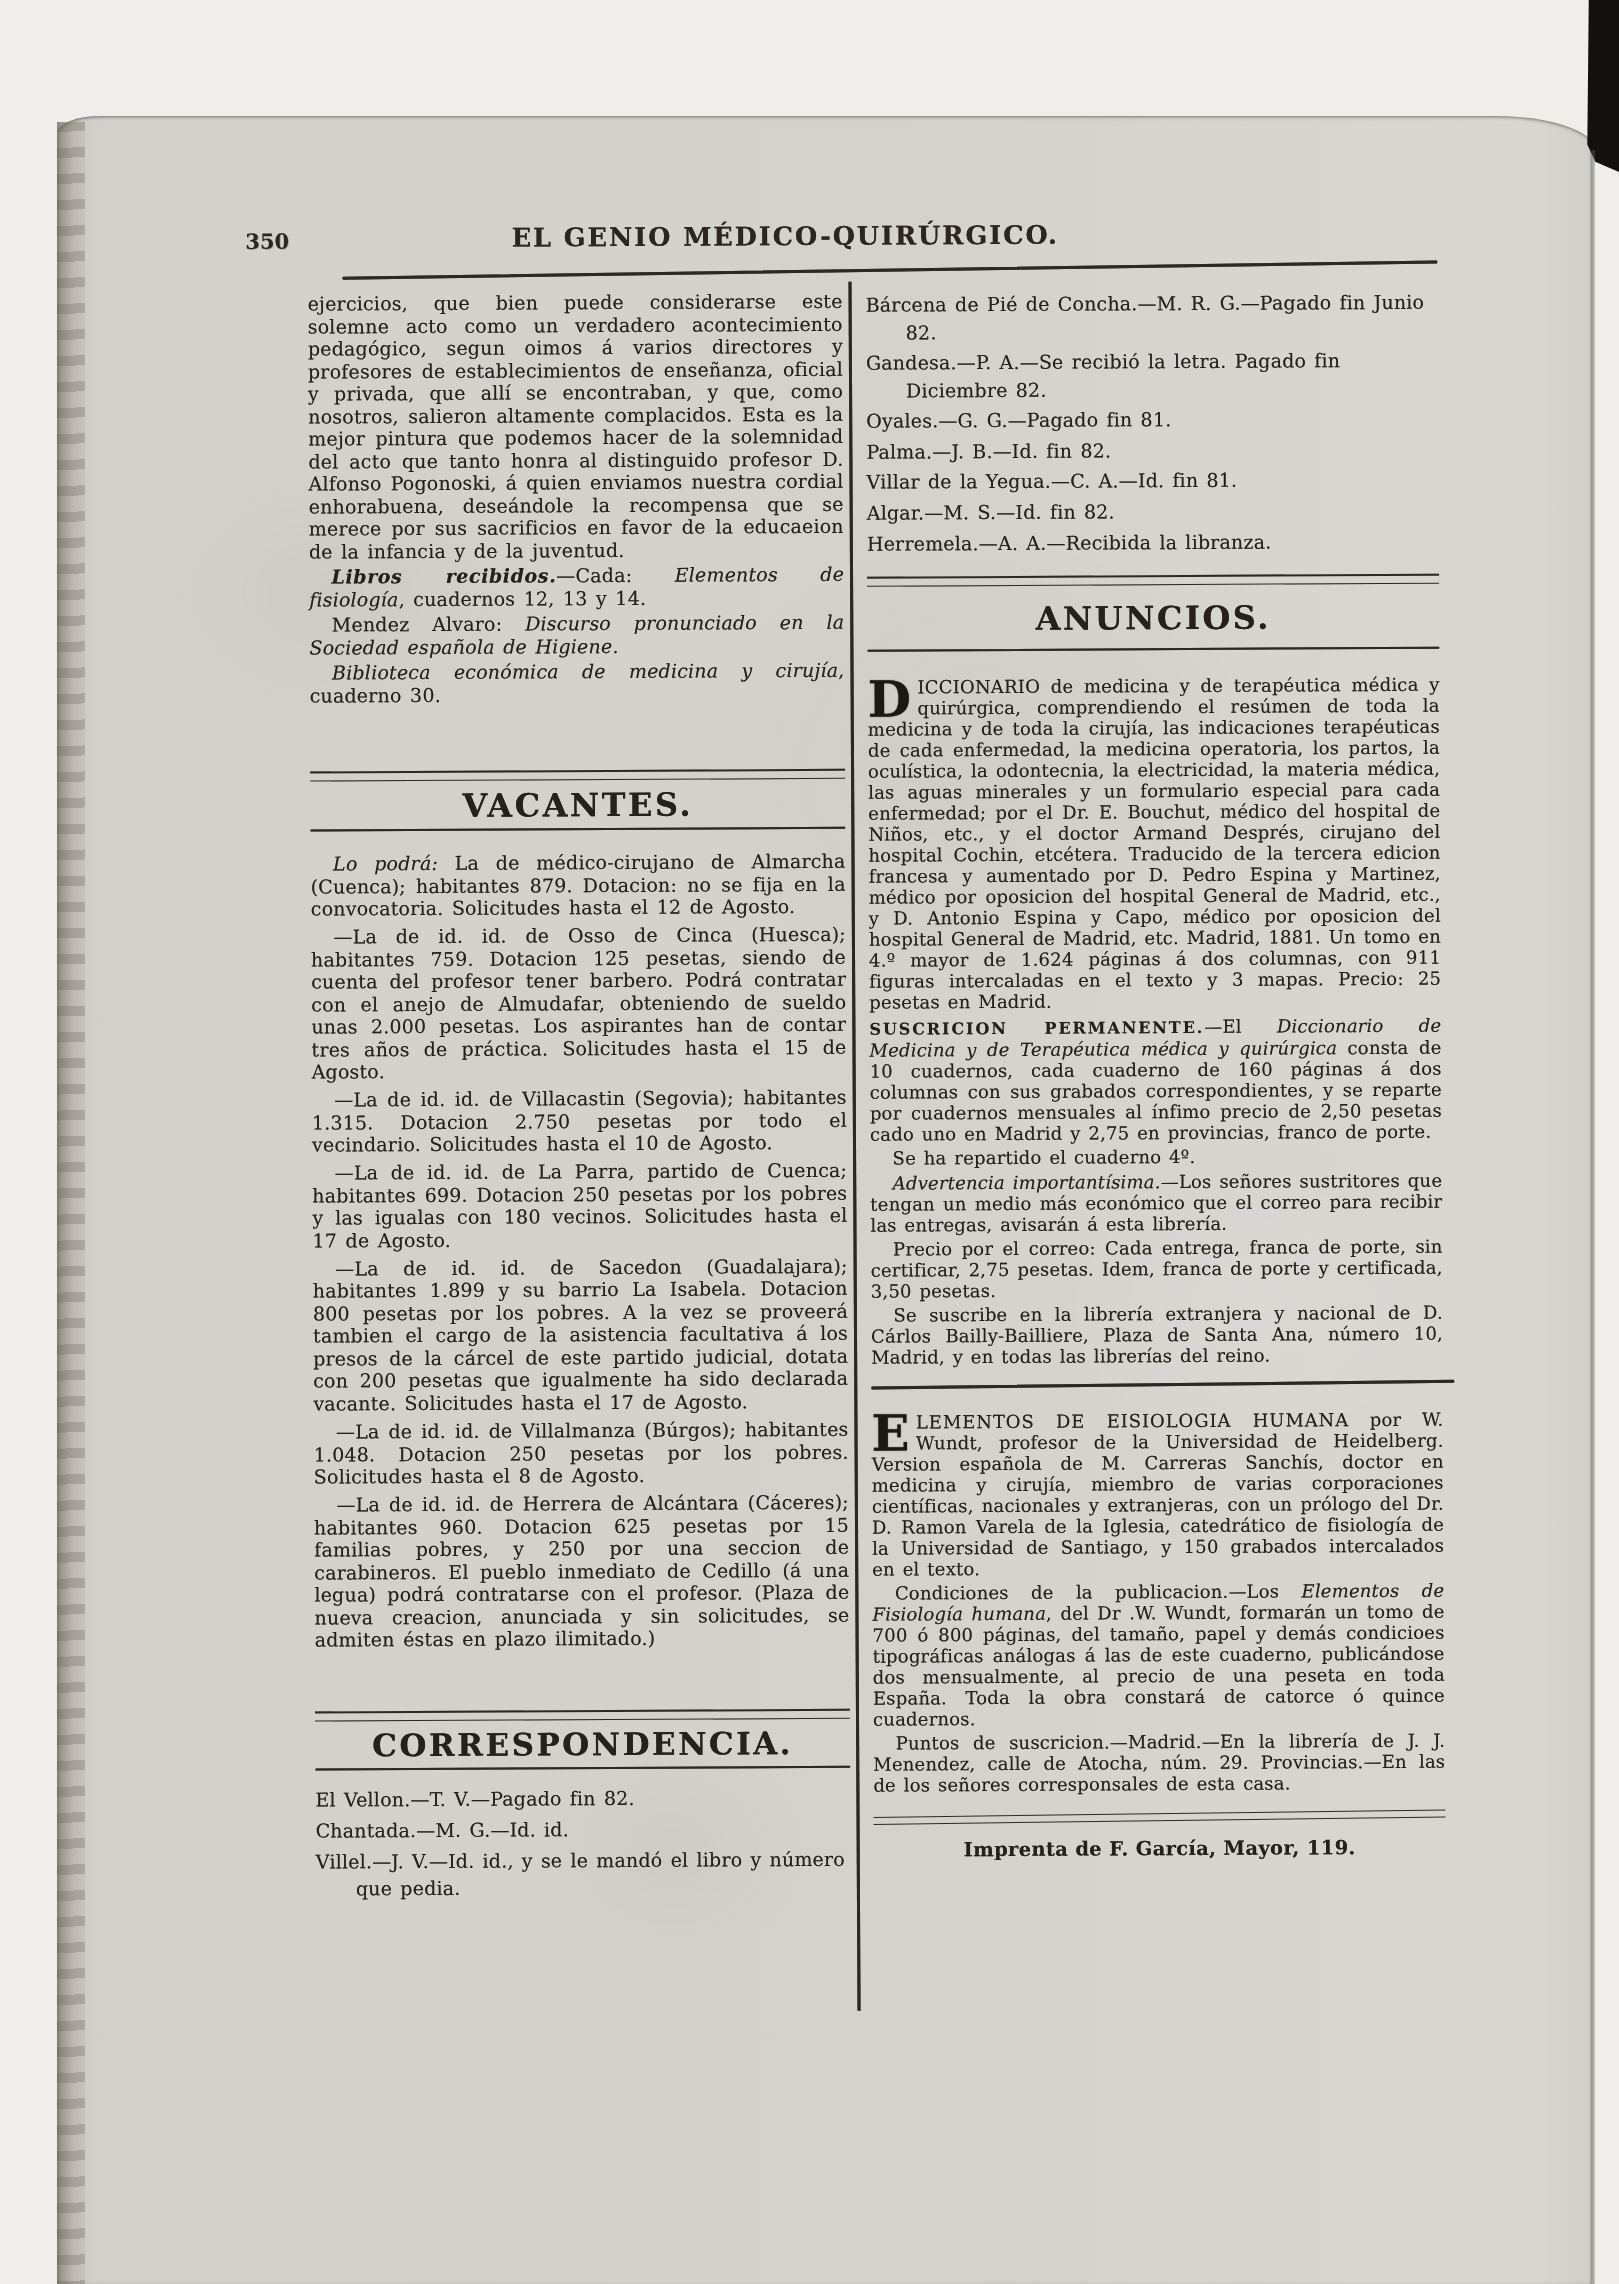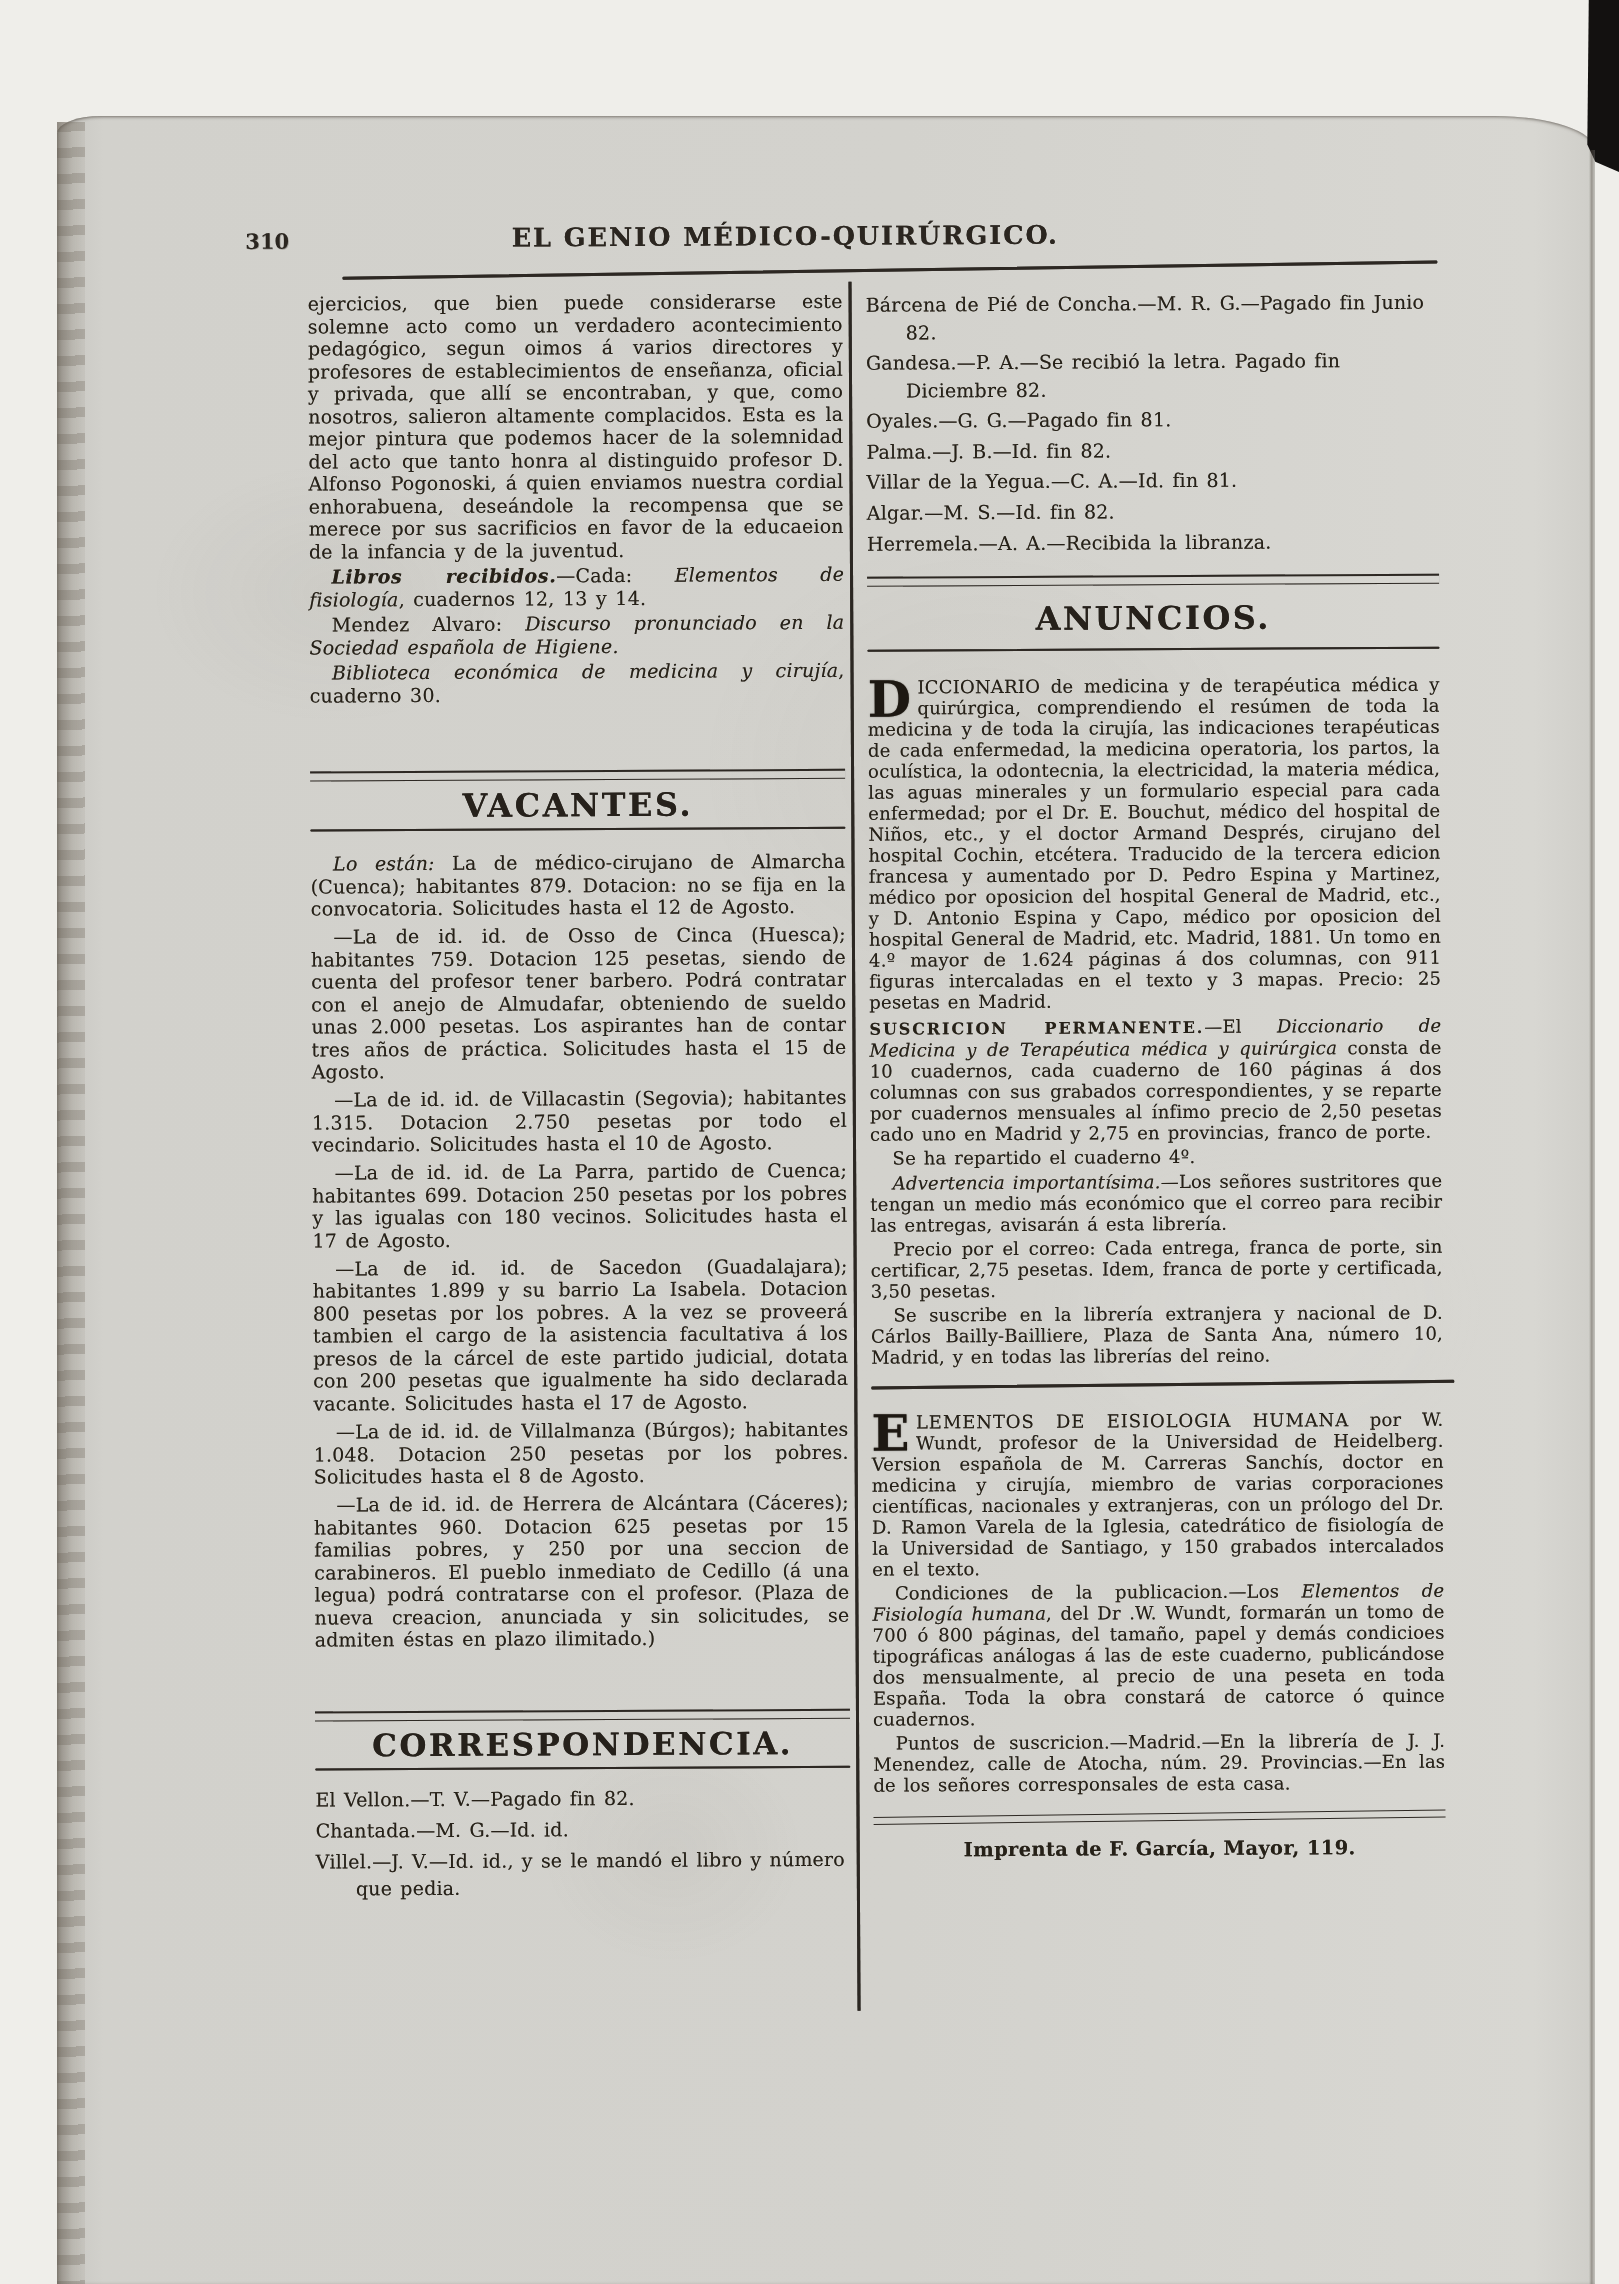--- a/index.html
+++ b/index.html
@@ -84,21 +84,21 @@
 </head>
 <body>
 
 <div class="sheet"></div>
 <div class="deckle"></div>
 <div class="binding-wedge"></div>
 <div class="page-crease"></div>
 
 <div class="rot" style="position:absolute;inset:0;">
 
-  <div class="page-number">310</div>
+  <div class="page-number">350</div>
   <div class="masthead">EL GENIO MÉDICO-QUIRÚRGICO.</div>
   <div class="rule masthead-rule" style="height:3.1px;"></div>
   <div class="divider"></div>
 
   <div class="col body-text" style="left:312px;top:290px;width:535px;">
 
     <p>ejercicios, que bien puede considerarse este solemne acto como un verdadero acontecimiento pedagógico, segun oimos á varios directores y profesores de establecimientos de enseñanza, oficial y privada, que allí se encontraban, y que, como nosotros, salieron altamente complacidos. Esta es la mejor pintura que podemos hacer de la solemnidad del acto que tanto honra al distinguido profesor D. Alfonso Pogonoski, á quien enviamos nuestra cordial enhorabuena, deseándole la recompensa que se merece por sus sacrificios en favor de la educaeion de la infancia y de la juventud.</p>
 
     <p class="ind"><i class="it lead-bi">Libros recibidos.</i><span>—Cada: </span><i class="it">Elementos de fisiología</i><span>, cuadernos 12, 13 y 14.</span></p>
 
@@ -106,21 +106,21 @@
 
     <p class="ind"><i class="it">Biblioteca económica de medicina y cirujía</i><span>, cuaderno 30.</span></p>
 
     <div class="section-head" style="margin-top:65px;">
       <div class="double-rule"></div>
       <div class="section-title">VACANTES.</div>
       <div class="rule"></div>
     </div>
 
     <div style="margin-top:21px;">
-      <p class="ind" style="margin-bottom:5.6px;"><i class="it">Lo están:</i><span> La de médico-cirujano de Almarcha (Cuenca); habitantes 879. Dotacion: no se fija en la convocatoria. Solicitudes hasta el 12 de Agosto.</span></p>
+      <p class="ind" style="margin-bottom:5.6px;"><i class="it">Lo podrá:</i><span> La de médico-cirujano de Almarcha (Cuenca); habitantes 879. Dotacion: no se fija en la convocatoria. Solicitudes hasta el 12 de Agosto.</span></p>
       <p class="ind" style="margin-bottom:5.6px;">—La de id. id. de Osso de Cinca (Huesca); habitantes 759. Dotacion 125 pesetas, siendo de cuenta del profesor tener barbero. Podrá contratar con el anejo de Almudafar, obteniendo de sueldo unas 2.000 pesetas. Los aspirantes han de contar tres años de práctica. Solicitudes hasta el 15 de Agosto.</p>
       <p class="ind" style="margin-bottom:5.6px;">—La de id. id. de Villacastin (Segovia); habitantes 1.315. Dotacion 2.750 pesetas por todo el vecindario. Solicitudes hasta el 10 de Agosto.</p>
       <p class="ind" style="margin-bottom:5.6px;">—La de id. id. de La Parra, partido de Cuenca; habitantes 699. Dotacion 250 pesetas por los pobres y las igualas con 180 vecinos. Solicitudes hasta el 17 de Agosto.</p>
       <p class="ind" style="margin-bottom:5.6px;">—La de id. id. de Sacedon (Guadalajara); habitantes 1.899 y su barrio La Isabela. Dotacion 800 pesetas por los pobres. A la vez se proveerá tambien el cargo de la asistencia facultativa á los presos de la cárcel de este partido judicial, dotata con 200 pesetas que igualmente ha sido declarada vacante. Solicitudes hasta el 17 de Agosto.</p>
       <p class="ind" style="margin-bottom:5.6px;">—La de id. id. de Villalmanza (Búrgos); habitantes 1.048. Dotacion 250 pesetas por los pobres. Solicitudes hasta el 8 de Agosto.</p>
       <p class="ind">—La de id. id. de Herrera de Alcántara (Cáceres); habitantes 960. Dotacion 625 pesetas por 15 familias pobres, y 250 por una seccion de carabineros. El pueblo inmediato de Cedillo (á una legua) podrá contratarse con el profesor. (Plaza de nueva creacion, anunciada y sin solicitudes, se admiten éstas en plazo ilimitado.)</p>
     </div>
 
     <div class="section-head" style="margin-top:60px;">
       <div class="double-rule"></div>

